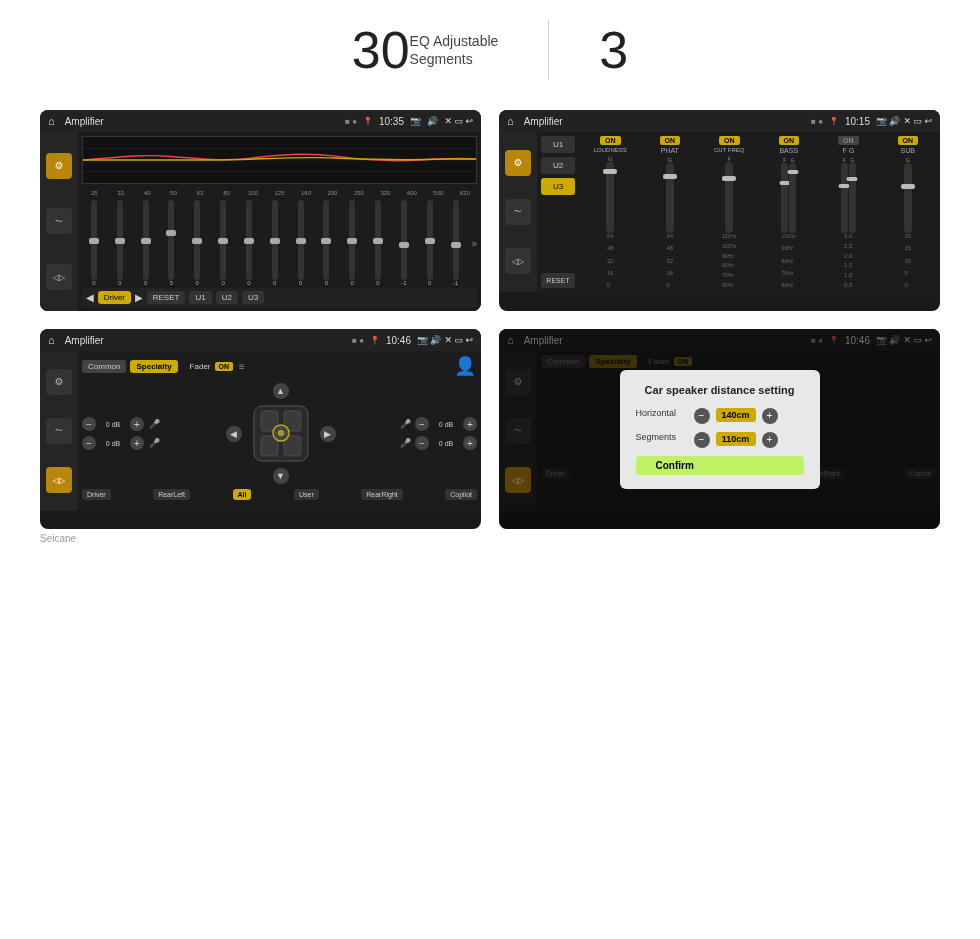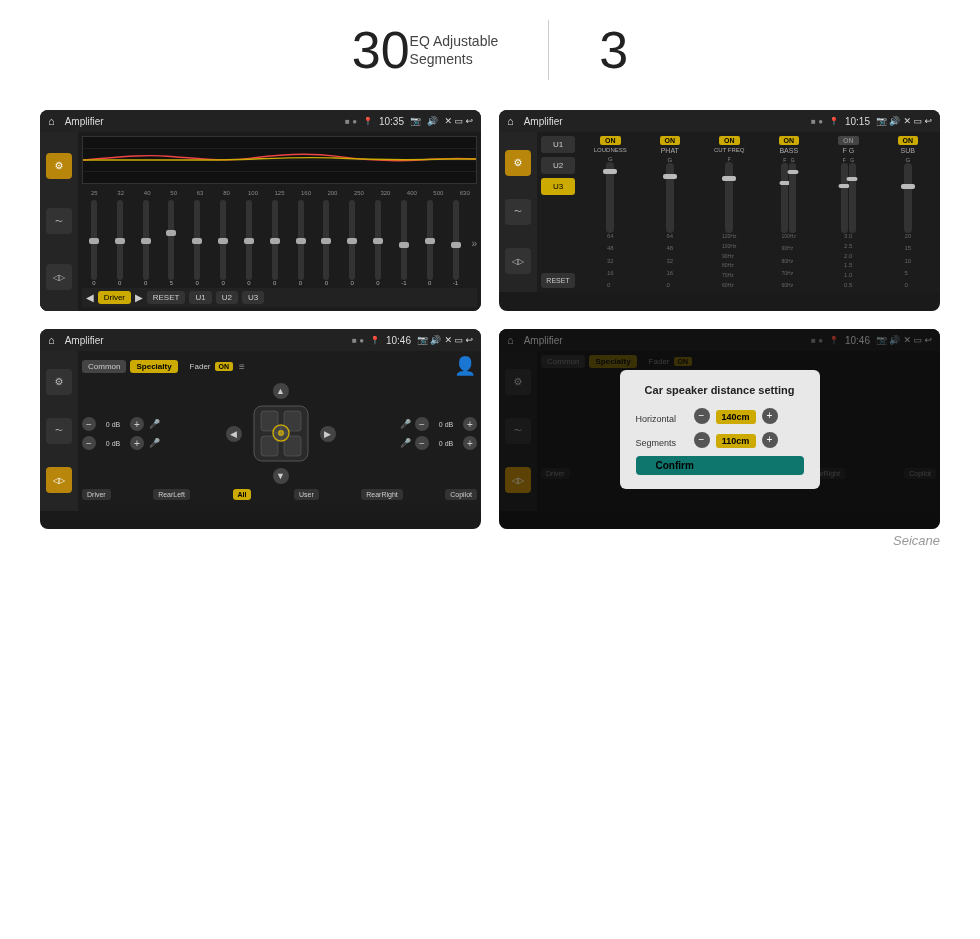--- a/index.html
+++ b/index.html
@@ -313,21 +313,21 @@
     .dialog-title {
       font-size: 11px;
       font-weight: bold;
       color: #222;
       margin-bottom: 12px;
       text-align: center;
     }
 
     .dialog-row {
       display: flex;
-      align-items: flex-end;
+      align-items: flex-start;
       gap: 6px;
       margin-bottom: 8px;
     }
 
     .dialog-field-label {
       font-size: 9px;
       color: #333;
       width: 52px;
     }
 
@@ -349,37 +349,36 @@
       color: #000;
       font-size: 9px;
       font-weight: bold;
       padding: 2px 6px;
       border-radius: 3px;
       min-width: 40px;
       text-align: center;
     }
 
     .dialog-confirm-btn {
-      background: #0f766e;
+      background: #bef264;
       color: #000;
       border-radius: 4px;
       padding: 4px 20px;
       font-size: 10px;
       font-weight: bold;
       cursor: pointer;
       display: block;
       margin: 0 auto 0;
     }
 
     .watermark {
-      text-align: right;
-      font-size: 13px;
+      text-align: left;
+      font-size: 10px;
       color: #999;
       margin-top: 4px;
-      font-style: italic;
     }
   </style>
 </head>
 <body>
 
 <div class="page-container">
 
 
   <div class="stats-row">
     <div class="stat-item">

